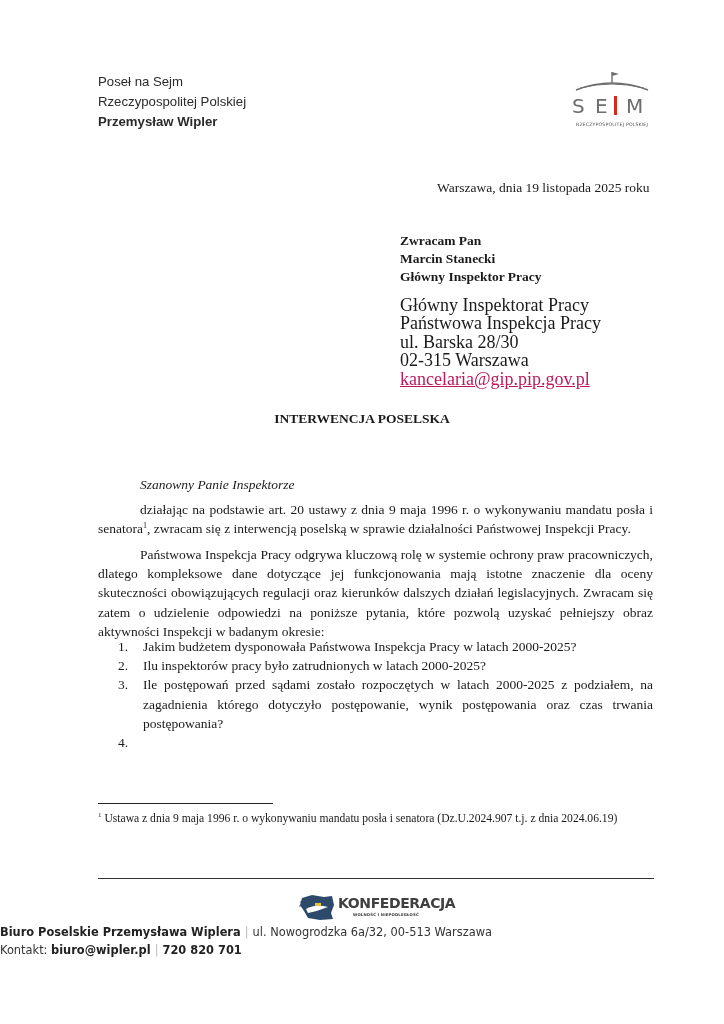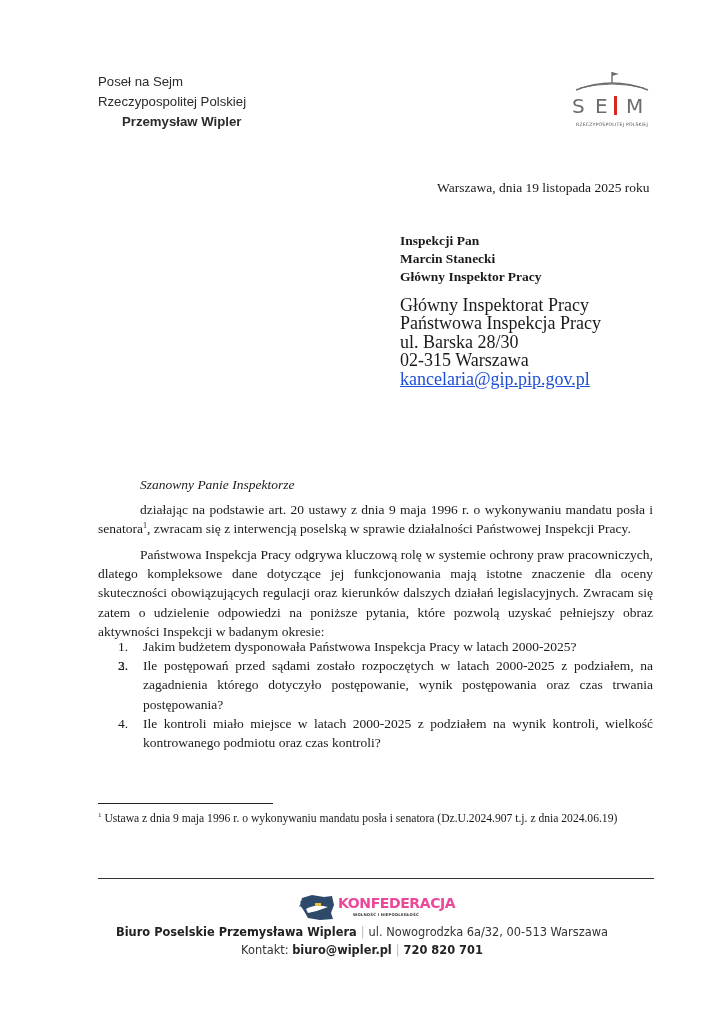--- a/index.html
+++ b/index.html
@@ -1,54 +1,54 @@
 <!DOCTYPE html>
 <html><head>
 <meta charset="utf-8">
 <style>
   * { margin: 0; padding: 0; box-sizing: border-box; }
   html, body { width: 724px; height: 1024px; background: #ffffff; overflow: hidden; }
   body { position: relative; font-family: "Liberation Serif", serif; color: #1a1a1a; }
 
   .sender { position: absolute; left: 98px; top: 72px; font-family: Liberation Sans, sans-serif; font-size: 13.2px; line-height: 20px; color: #2b2b2b; }
-  .sender .bold { font-weight: bold; margin-left: 24px; }
+  .sender .bold { font-weight: bold; }
 
   .sejm-logo { position: absolute; left: 566px; top: 68px; width: 92px; height: 72px; }
   .sejm-logo .tagline { position: absolute; left: 0; top: 54px; width: 92px; text-align: center; font-family: "DejaVu Sans", sans-serif; font-size: 4.6px; letter-spacing: 0.2px; color: #555; }
 
   .date { position: absolute; left: 437px; top: 180px; font-size: 13.5px; }
 
   .recipient { position: absolute; left: 400px; top: 232px; font-size: 13.5px; line-height: 18px; }
   .recipient .bold { font-weight: bold; }
   .address { position: absolute; left: 400px; top: 296px; font-size: 18px; line-height: 18.4px; }
-  .address a { color: #1d4ed8; text-decoration: underline; }
+  .address a { color: #be185d; text-decoration: underline; }
 
   .title { position: absolute; left: 0; width: 724px; top: 410px; text-align: center; font-weight: bold; font-size: 13.5px; line-height: 18px; }
 
   .salutation { position: absolute; left: 140px; top: 477px; font-style: italic; font-size: 13.5px; }
 
   .body-text { position: absolute; left: 98px; width: 555px; font-size: 13.5px; line-height: 19.2px; text-align: justify; }
   .p1 { top: 500px; text-indent: 42px; }
   .p2 { top: 545px; text-indent: 42px; }
   sup { font-size: 8px; line-height: 0; vertical-align: super; }
 
   .questions { position: absolute; left: 98px; top: 637px; width: 555px; font-size: 13.5px; line-height: 19.2px; list-style: none; }
   .questions li { position: relative; padding-left: 45px; text-align: justify; }
   .questions li .num { position: absolute; left: 20px; top: 0; }
 
   .fn-rule { position: absolute; left: 98px; top: 803px; width: 175px; height: 1px; background: #222; }
   .footnote { position: absolute; left: 98px; top: 812px; font-size: 11.6px; font-family: Liberation Serif, serif; }
   .footnote sup { font-size: 7px; }
 
   .footer-rule { position: absolute; left: 98px; top: 878px; width: 556px; height: 1.2px; background: #333; }
   .konf-logo { position: absolute; left: 298px; top: 893px; width: 160px; height: 30px; }
-  .konf-name { position: absolute; left: 40px; top: 2px; font-family: "DejaVu Sans", sans-serif; font-weight: bold; font-size: 14px; color: #ec4899; letter-spacing: -0.4px; }
+  .konf-name { position: absolute; left: 40px; top: 2px; font-family: "DejaVu Sans", sans-serif; font-weight: bold; font-size: 14px; color: #404040; letter-spacing: -0.4px; }
   .konf-tag { position: absolute; left: 55px; top: 19px; font-family: "DejaVu Sans", sans-serif; font-weight: bold; font-size: 3.8px; color: #333; letter-spacing: 0.2px; }
 
-  .footer-line { position: absolute; left: 0; width: 724px; text-align: center; font-family: "DejaVu Sans", sans-serif; font-size: 11.4px; color: #333; }
+  .footer-line { position: absolute; left: 0; width: 724px; font-family: "DejaVu Sans", sans-serif; font-size: 11.4px; color: #333; }
   .fl1 { top: 925px; }
   .fl2 { top: 943px; }
   .footer-line .bold { font-weight: bold; color: #222; }
   .footer-line .sep { color: #bbb; margin: 0 4px; }
 </style>
 </head>
 <body>
 
 <div class="sender">
   <div>Poseł na Sejm</div>
@@ -65,47 +65,48 @@
     <text x="6" y="45" font-family="DejaVu Sans, sans-serif" font-size="20" fill="#6d6d6d" letter-spacing="2">S E</text>
     <rect x="48" y="28" width="3" height="19" fill="#d52b1e"></rect>
     <text x="60" y="45" font-family="DejaVu Sans, sans-serif" font-size="20" fill="#6d6d6d">M</text>
   </svg>
   <div class="tagline">RZECZYPOSPOLITEJ POLSKIEJ</div>
 </div>
 
 <div class="date">Warszawa, dnia 19 listopada 2025 roku</div>
 
 <div class="recipient">
-  <div class="bold">Inspekcji Pan</div>
+  <div class="bold">Zwracam Pan</div>
   <div class="bold">Marcin Stanecki</div>
   <div class="bold">Główny Inspektor Pracy</div>
 </div>
 
 <div class="address">
   <div>Główny Inspektorat Pracy</div>
   <div>Państwowa Inspekcja Pracy</div>
   <div>ul. Barska 28/30</div>
   <div>02-315 Warszawa</div>
   <div><a href="kancelaria@gip.pip.gov.pl">kancelaria@gip.pip.gov.pl</a></div>
 </div>
 
 <div class="title">
+  <div>INTERWENCJA POSELSKA</div>
 </div>
 
 <div class="salutation">Szanowny Panie Inspektorze</div>
 
 <div class="body-text p1"><span>działając na podstawie art. 20 ustawy z dnia 9 maja 1996 r. o wykonywaniu mandatu posła i senatora</span><sup>1</sup><span>, zwracam się z interwencją poselską w sprawie działalności Państwowej Inspekcji Pracy.</span></div>
 
 <div class="body-text p2">Państwowa Inspekcja Pracy odgrywa kluczową rolę w systemie ochrony praw pracowniczych, dlatego kompleksowe dane dotyczące jej funkcjonowania mają istotne znaczenie dla oceny skuteczności obowiązujących regulacji oraz kierunków dalszych działań legislacyjnych. Zwracam się zatem o udzielenie odpowiedzi na poniższe pytania, które pozwolą uzyskać pełniejszy obraz aktywności Inspekcji w badanym okresie:</div>
 
 <ol class="questions">
   <li><span class="num">1.</span><span>Jakim budżetem dysponowała Państwowa Inspekcja Pracy w latach 2000-2025?</span></li>
-  <li><span class="num">2.</span></li>
+  <li><span class="num">2.</span><span>Ilu inspektorów pracy było zatrudnionych w latach 2000-2025?</span></li>
   <li><span class="num">3.</span><span>Ile postępowań przed sądami zostało rozpoczętych w latach 2000-2025 z podziałem, na zagadnienia którego dotyczyło postępowanie, wynik postępowania oraz czas trwania postępowania?</span></li>
-  <li><span class="num">4.</span><span>Ile kontroli miało miejsce w latach 2000-2025 z podziałem na wynik kontroli, wielkość kontrowanego podmiotu oraz czas kontroli?</span></li>
+  <li><span class="num">4.</span></li>
 </ol>
 
 <div class="fn-rule"></div>
 <div class="footnote"><sup>1</sup><span> Ustawa z dnia 9 maja 1996 r. o wykonywaniu mandatu posła i senatora (Dz.U.2024.907 t.j. z dnia 2024.06.19)</span></div>
 
 <div class="footer-rule"></div>
 
 <div class="konf-logo">
   <svg width="38" height="28" viewBox="0 0 38 28">
     <path d="M4 5 L14 2 L26 4 L34 3 L36 12 L33 20 L35 26 L22 27 L10 25 L6 18 L2 12 Z" fill="#2e4a6b"></path>

